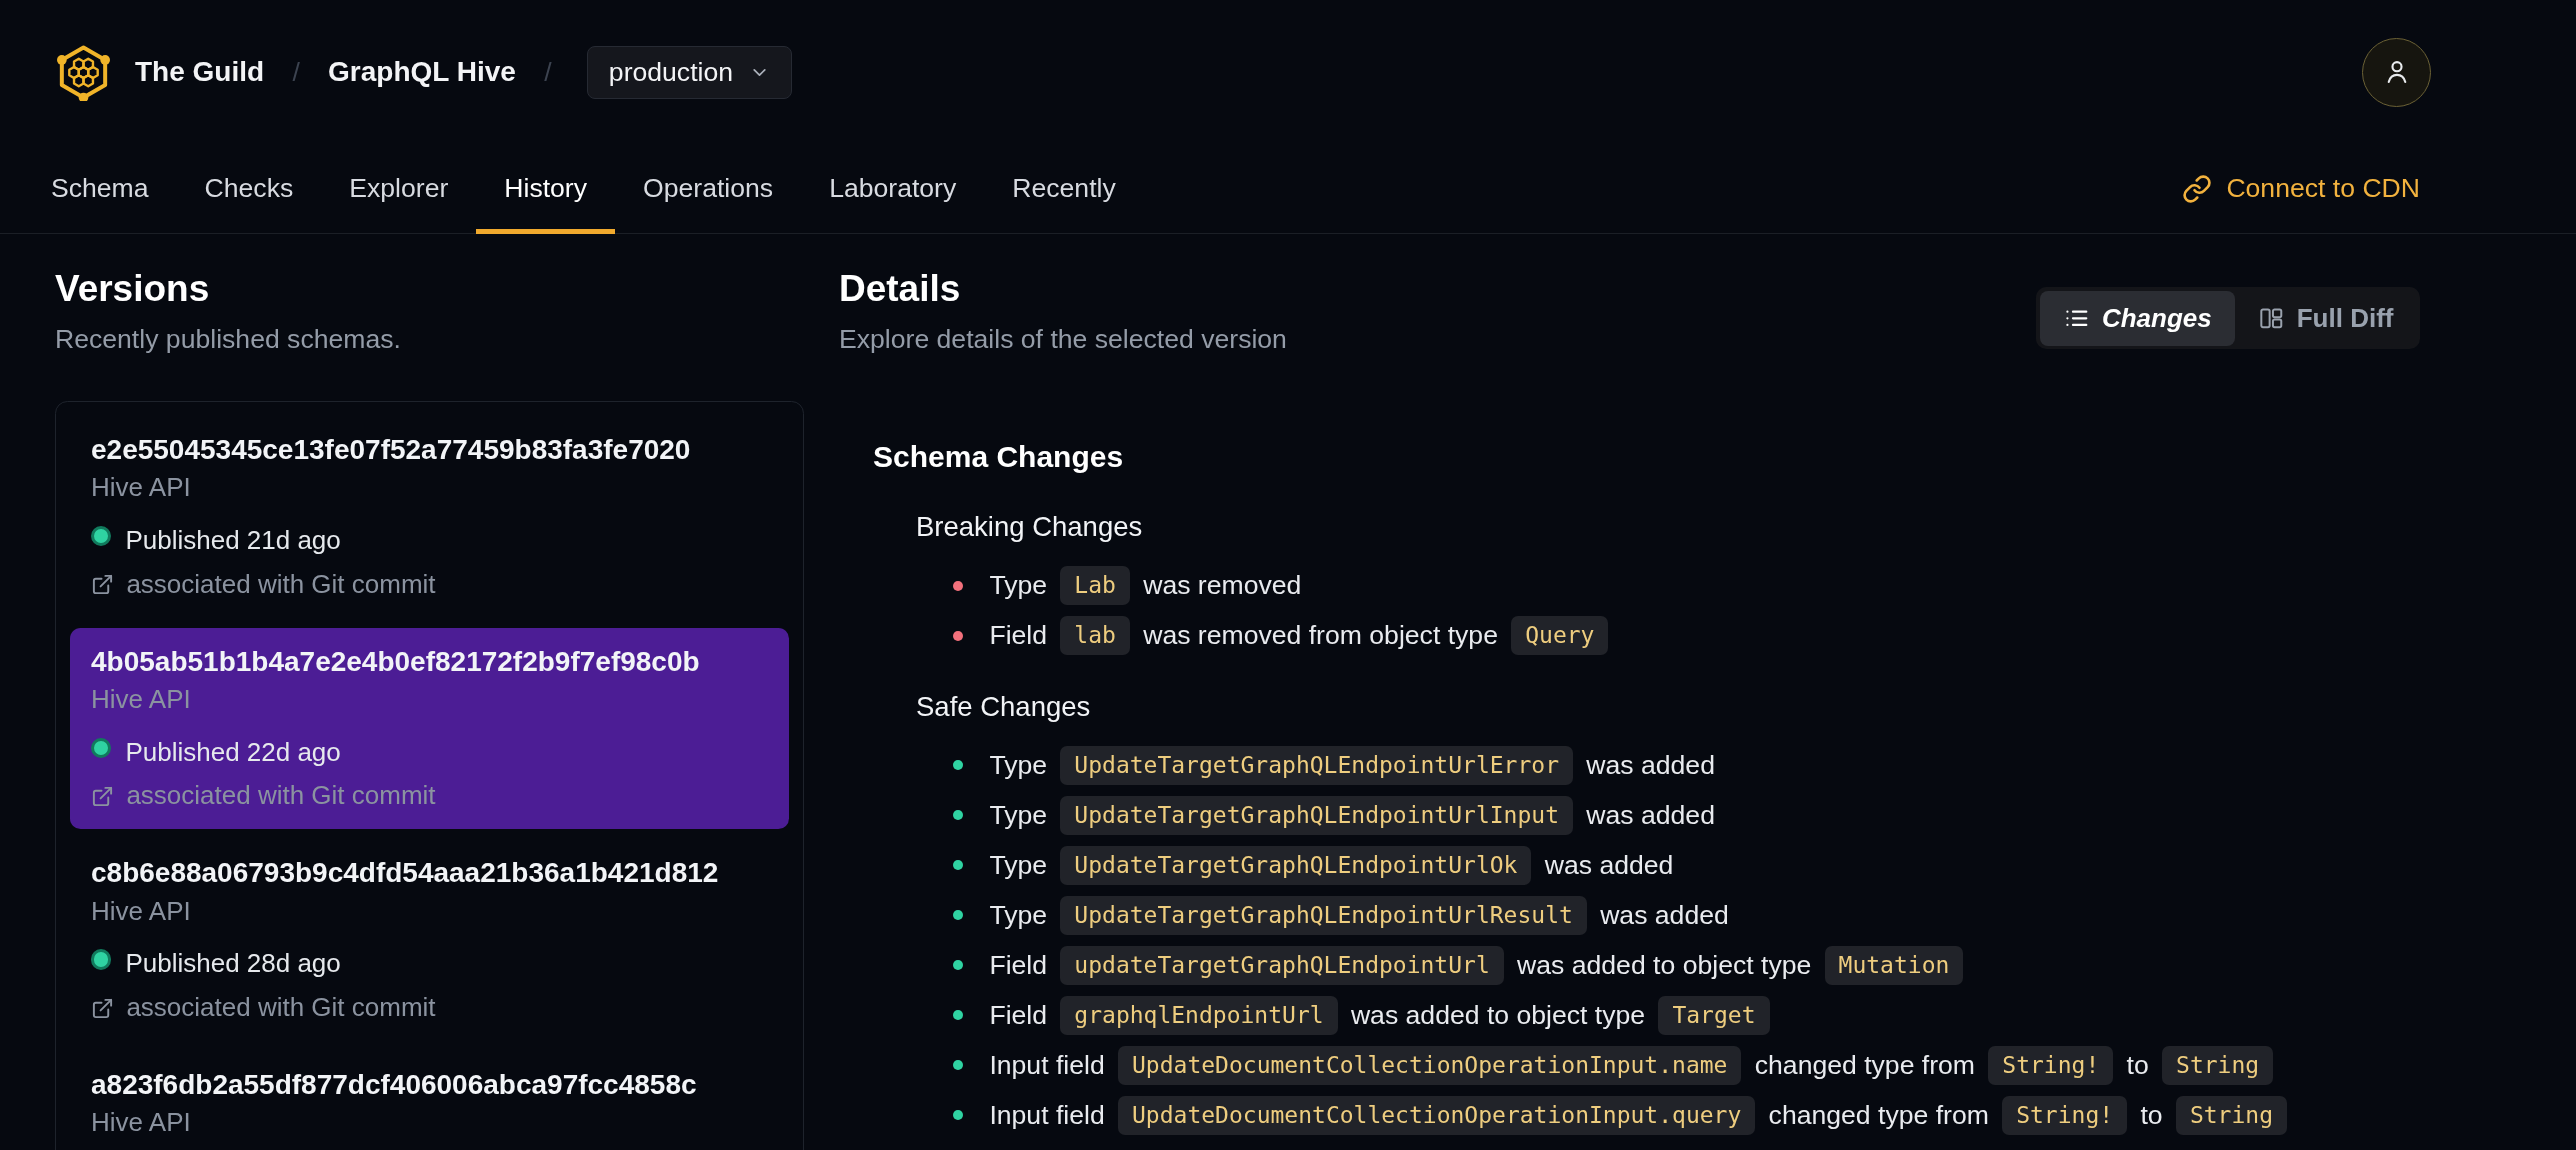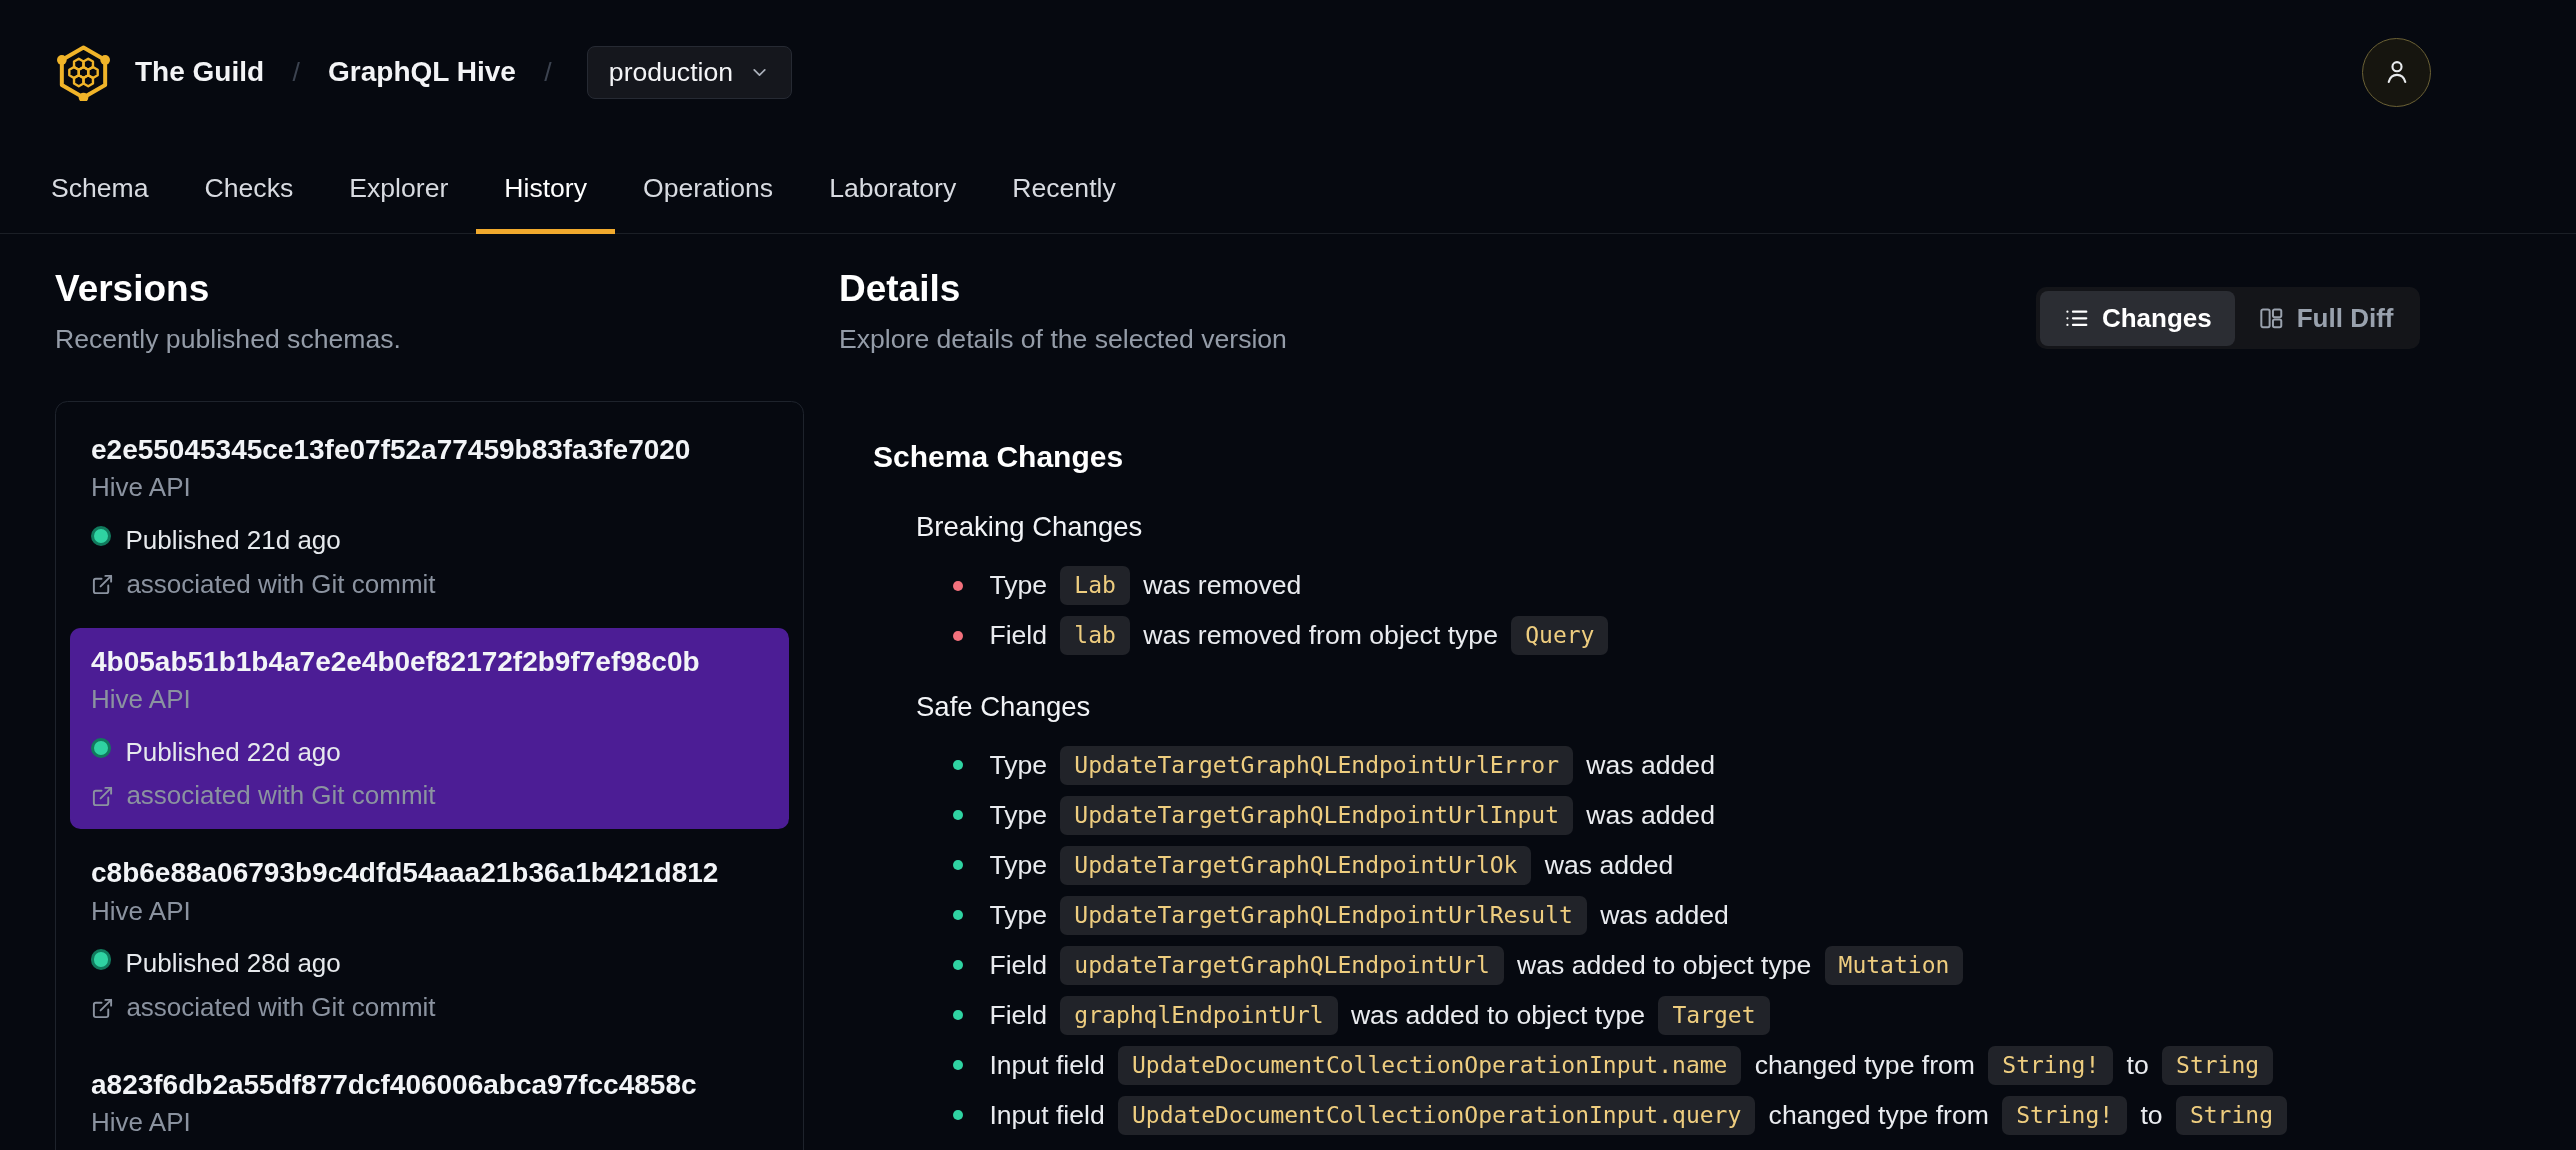--- a/index.html
+++ b/index.html
@@ -44,21 +44,21 @@
   .dot{width:20.4px;height:20.4px;border-radius:50%;background:#2fd3a2;border:3.5px solid #117a5d;box-sizing:border-box;flex:none;}
   .vgit{margin-top:14px;display:flex;align-items:center;gap:12.4px;font-size:26px;color:#8b93a0;cursor:pointer;line-height:1.15;}
 
   
   .right{flex:1;margin-left:35px;min-width:0;}
   .detailshead{display:flex;align-items:flex-start;}
   .toggle{margin-left:auto;margin-top:53px;display:flex;background:#141519;border-radius:10.6px;padding:3.5px;flex:none;}
   .tbtn{display:flex;align-items:center;gap:12.4px;padding:0 23px;height:55px;border-radius:8px;
     font-size:26px;font-weight:600;color:#99a1ad;cursor:pointer;background:transparent;border:none;
     font-family:inherit;white-space:nowrap;}
-  .tbtn.active{background:#2b2d33;color:#ffffff;}
+  .tbtn.active{background:#2b2d33;color:#ffffff;font-style:italic;}
 
   .schema{margin-top:85px;padding-left:34px;}
   .schema-title{font-size:30px;font-weight:700;margin:0;color:#ffffff;}
   .chsection{margin-top:37px;padding-left:43px;}
   .chsection + .chsection{margin-top:30px;}
   .sectitle{font-size:27.5px;font-weight:400;color:#f2f4f7;margin:0;}
   .chlist{margin-top:17.7px;padding-left:37px;display:flex;flex-direction:column;}
   .chrow{display:flex;align-items:center;min-height:50px;}
   .bullet{width:9.8px;height:9.8px;border-radius:50%;margin-right:26.6px;flex:none;}
   .chsection.breaking .bullet{background:#f2707c;}
@@ -134,20 +134,29 @@
       </div>
       <div class="tab">
         <span class="tab-label">Operations</span>
       </div>
       <div class="tab">
         <span class="tab-label">Laboratory</span>
       </div>
       <div class="tab">
         <span class="tab-label">Recently</span>
       </div>
+      <div class="cdn">
+      <span>
+        <svg width="30" height="30" viewBox="0 0 24 24" fill="none" stroke="#f2b23e" stroke-width="2.1" stroke-linecap="round" stroke-linejoin="round">
+          <path d="M10 13a5 5 0 0 0 7.54.54l3-3a5 5 0 0 0-7.07-7.07l-1.72 1.71"></path>
+          <path d="M14 11a5 5 0 0 0-7.54-.54l-3 3a5 5 0 0 0 7.07 7.07l1.71-1.71"></path>
+        </svg>
+      </span>
+      <span>Connect to CDN</span>
+    </div>
   </div>
 
   <div class="main">
 
     <div class="left">
       <h1 class="h1">Versions</h1>
       <div class="subtitle">Recently published schemas.</div>
       <div class="vpanel">
           <div class="vitem">
     <div class="vhash">e2e55045345ce13fe07f52a77459b83fa3fe7020</div>

